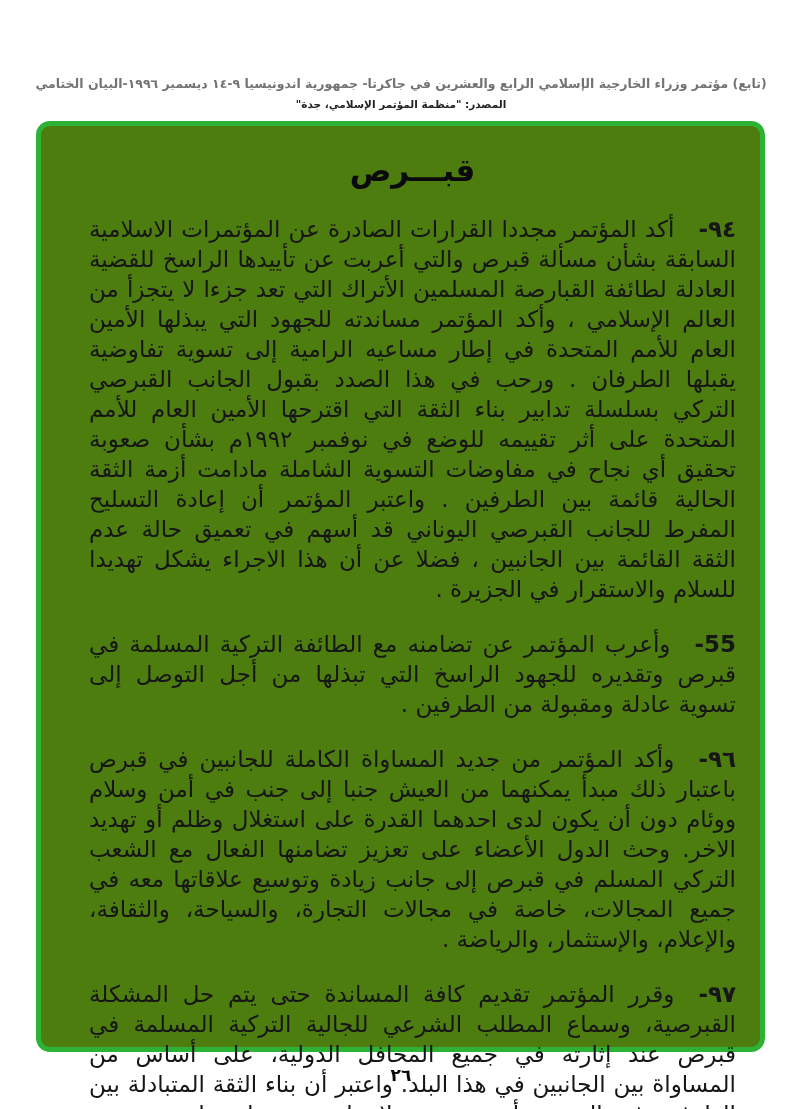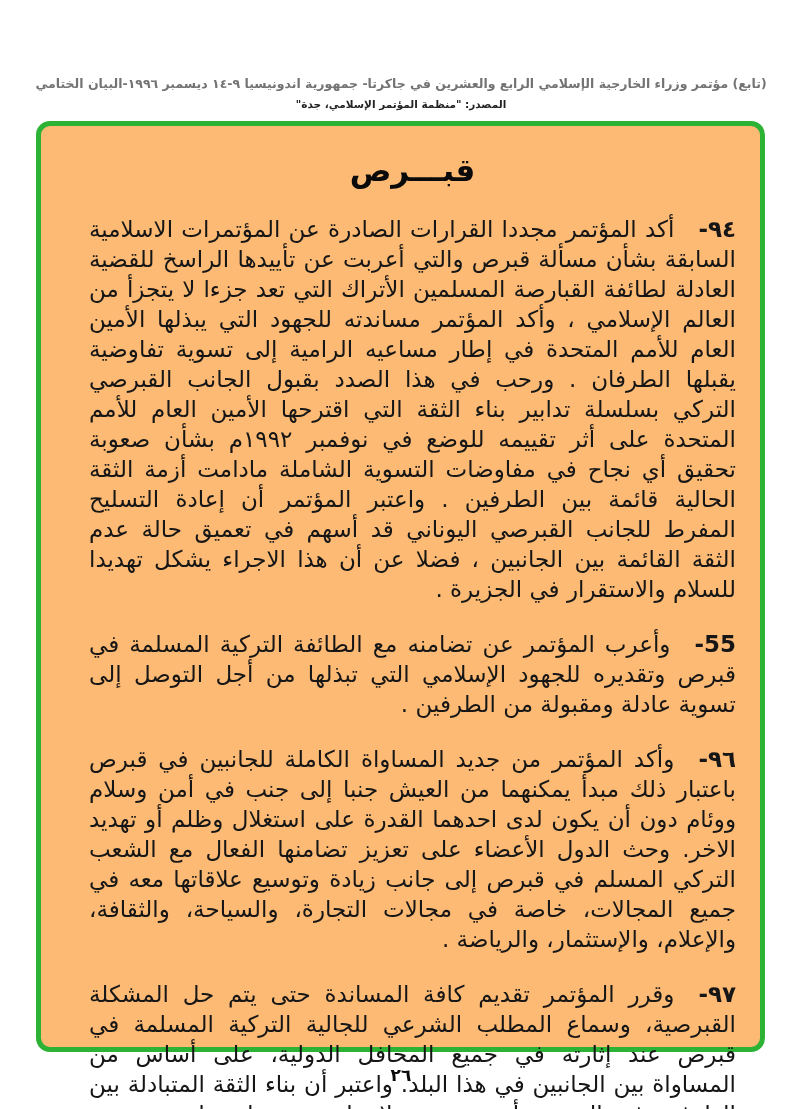--- a/index.html
+++ b/index.html
@@ -40,21 +40,21 @@
     position: absolute;
     left: 36px;
     top: 121px;
     width: 729px;
     height: 931px;
     box-sizing: border-box;
     border: 5px solid #2cb234;
     border-radius: 14px;
     padding: 14px 24px 0 48px;
     direction: rtl;
-    background: #fdba74;
+    background: #4d7c0f;
   }
   .section-title {
     text-align: center;
     font-size: 31px;
     font-weight: bold;
     margin: 12px 0 26px 0;
     color: #0a0a0a;
   }
   .para {
     font-size: 23px;
@@ -87,20 +87,20 @@
 <div class="doc-header">
   <div class="line1">(تابع) مؤتمر وزراء الخارجية الإسلامي الرابع والعشرين في جاكرتا- جمهورية اندونيسيا ٩-١٤ ديسمبر ١٩٩٦-البيان الختامي</div>
   <div class="line2">المصدر: "منظمة المؤتمر الإسلامي، جدة"</div>
 </div>
 
 <div class="content-frame">
   <h1 class="section-title">قبـــرص</h1>
 
   <p class="para"><span class="num">٩٤-</span><span>أكد المؤتمر مجددا القرارات الصادرة عن المؤتمرات الاسلامية السابقة بشأن مسألة قبرص والتي أعربت عن تأييدها الراسخ للقضية العادلة لطائفة القبارصة المسلمين الأتراك التي تعد جزءا لا يتجزأ من العالم الإسلامي ، وأكد المؤتمر مساندته للجهود التي يبذلها الأمين العام للأمم المتحدة في إطار مساعيه الرامية إلى تسوية تفاوضية يقبلها الطرفان . ورحب في هذا الصدد بقبول الجانب القبرصي التركي بسلسلة تدابير بناء الثقة التي اقترحها الأمين العام للأمم المتحدة على أثر تقييمه للوضع في نوفمبر ١٩٩٢م بشأن صعوبة تحقيق أي نجاح في مفاوضات التسوية الشاملة مادامت أزمة الثقة الحالية قائمة بين الطرفين . واعتبر المؤتمر أن إعادة التسليح المفرط للجانب القبرصي اليوناني قد أسهم في تعميق حالة عدم الثقة القائمة بين الجانبين ، فضلا عن أن هذا الاجراء يشكل تهديدا للسلام والاستقرار في الجزيرة .</span></p>
 
-  <p class="para"><span class="num">55-</span><span>وأعرب المؤتمر عن تضامنه مع الطائفة التركية المسلمة في قبرص وتقديره للجهود الإسلامي التي تبذلها من أجل التوصل إلى تسوية عادلة ومقبولة من الطرفين .</span></p>
+  <p class="para"><span class="num">55-</span><span>وأعرب المؤتمر عن تضامنه مع الطائفة التركية المسلمة في قبرص وتقديره للجهود الراسخ التي تبذلها من أجل التوصل إلى تسوية عادلة ومقبولة من الطرفين .</span></p>
 
   <p class="para"><span class="num">٩٦-</span><span>وأكد المؤتمر من جديد المساواة الكاملة للجانبين في قبرص باعتبار ذلك مبدأ يمكنهما من العيش جنبا إلى جنب في أمن وسلام ووئام دون أن يكون لدى احدهما القدرة على استغلال وظلم أو تهديد الاخر. وحث الدول الأعضاء على تعزيز تضامنها الفعال مع الشعب التركي المسلم في قبرص إلى جانب زيادة وتوسيع علاقاتها معه في جميع المجالات، خاصة في مجالات التجارة، والسياحة، والثقافة، والإعلام، والإستثمار، والرياضة .</span></p>
 
   <p class="para"><span class="num">٩٧-</span><span>وقرر المؤتمر تقديم كافة المساندة حتى يتم حل المشكلة القبرصية، وسماع المطلب الشرعي للجالية التركية المسلمة في قبرص عند إثارته في جميع المحافل الدولية، على أساس من المساواة بين الجانبين في هذا البلد. واعتبر أن بناء الثقة المتبادلة بين الطرفين في الجزيرة أمر ضروري لإحراز تقدم على طريق تحقيق التسوية الشاملة للقضية . ودعا الطرفين الى التعاون الكامل مع الأمين العام للأمم المتحدة من أجل التوصل إلى اتفاق حول تنفيذ تدابير بناء الثقة واستئناف المحادثات المباشرة دون أية شروط مسبقة وقرر الابقاء على طلب الطائفة التركية المسلمة في قبرص للعضوية الكاملة في منظمة المؤتمر الإسلامي قيد النظر .</span></p>
 </div>
 
 <div class="page-number">٢٦</div>
 
 </body></html>

